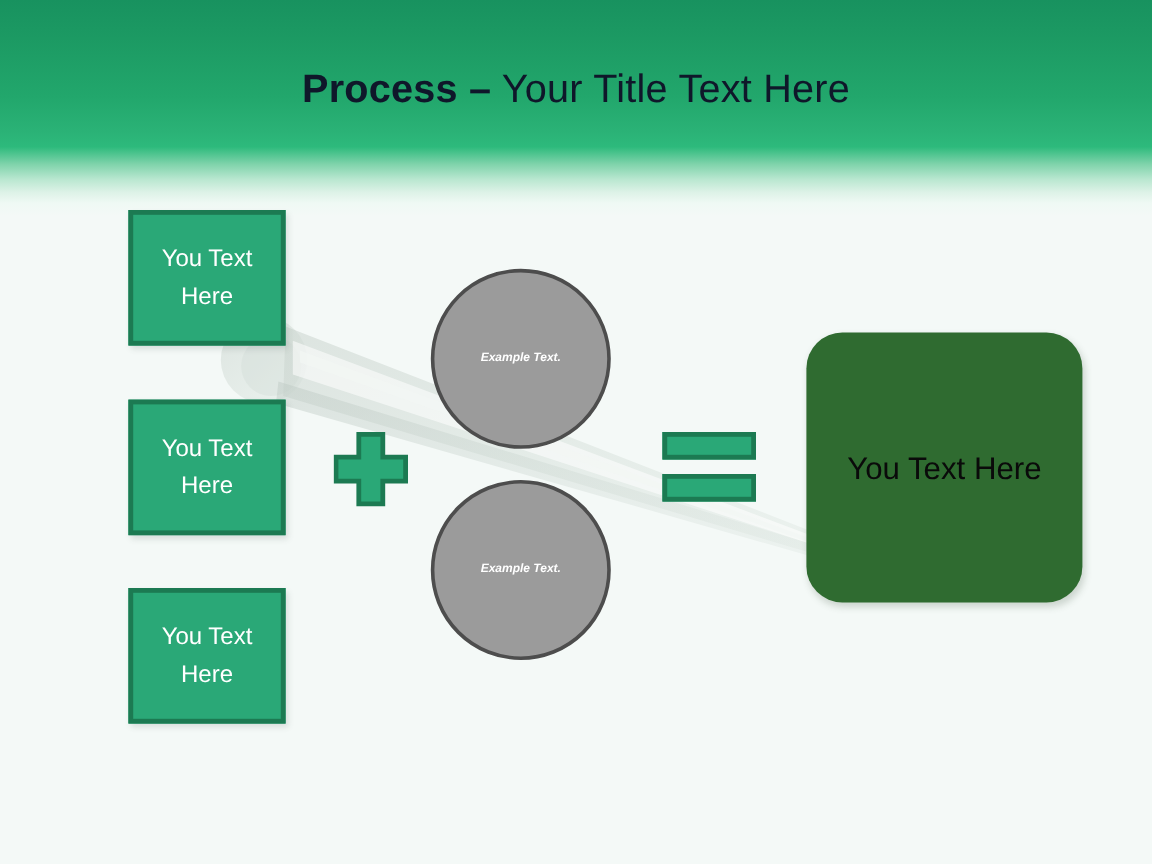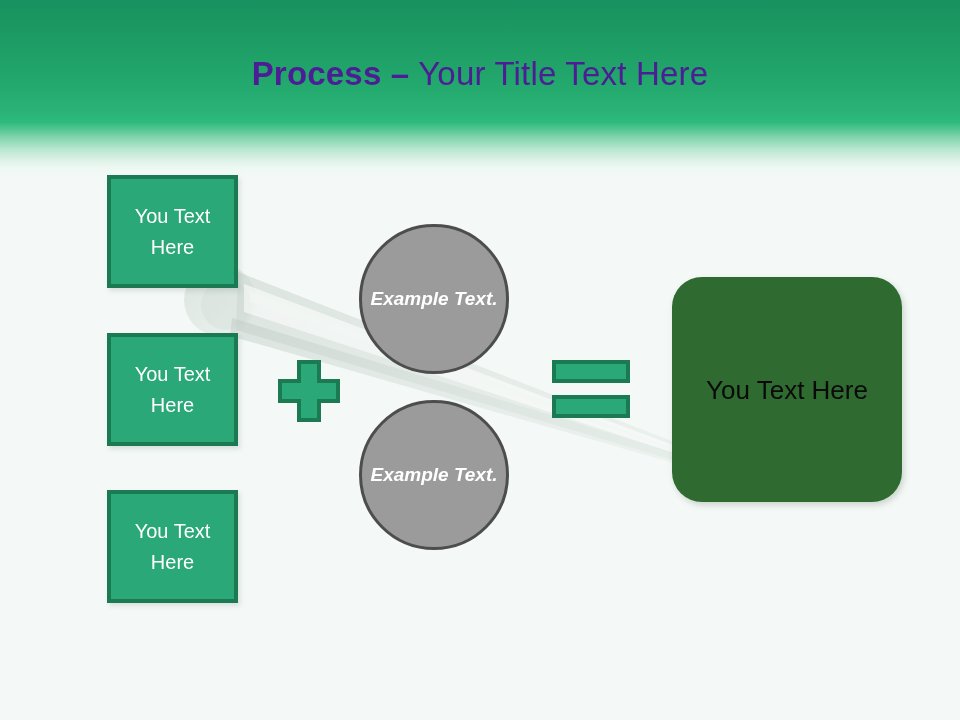--- a/index.html
+++ b/index.html
@@ -38,21 +38,21 @@
       #f4f9f7 100%);
   }
   #slide-title {
     position: absolute;
     left: 0;
     top: 52px;
     width: 960px;
     text-align: center;
     font-size: 33px;
     line-height: 44px;
-    color: #4c1d95;
+    color: #0f172a;
     letter-spacing: 0.2px;
     white-space: nowrap;
   }
   #slide-title .t-bold {
     font-weight: bold;
   }
   #slide-title .t-light {
     font-weight: normal;
   }
 
@@ -105,21 +105,21 @@
     height: 150px;
     box-sizing: border-box;
     border-radius: 50%;
     background: #9b9b9b;
     border: 3px solid #4d4d4d;
     display: flex;
     align-items: center;
     justify-content: center;
     text-align: center;
     color: #ffffff;
-    font-size: 19px;
+    font-size: 10px;
     line-height: 22px;
     font-weight: bold;
     font-style: italic;
   }
   #mid-circle-1 { top: 224px; }
   #mid-circle-2 { top: 400px; }
 
   
   #equals-sign {
     position: absolute;

